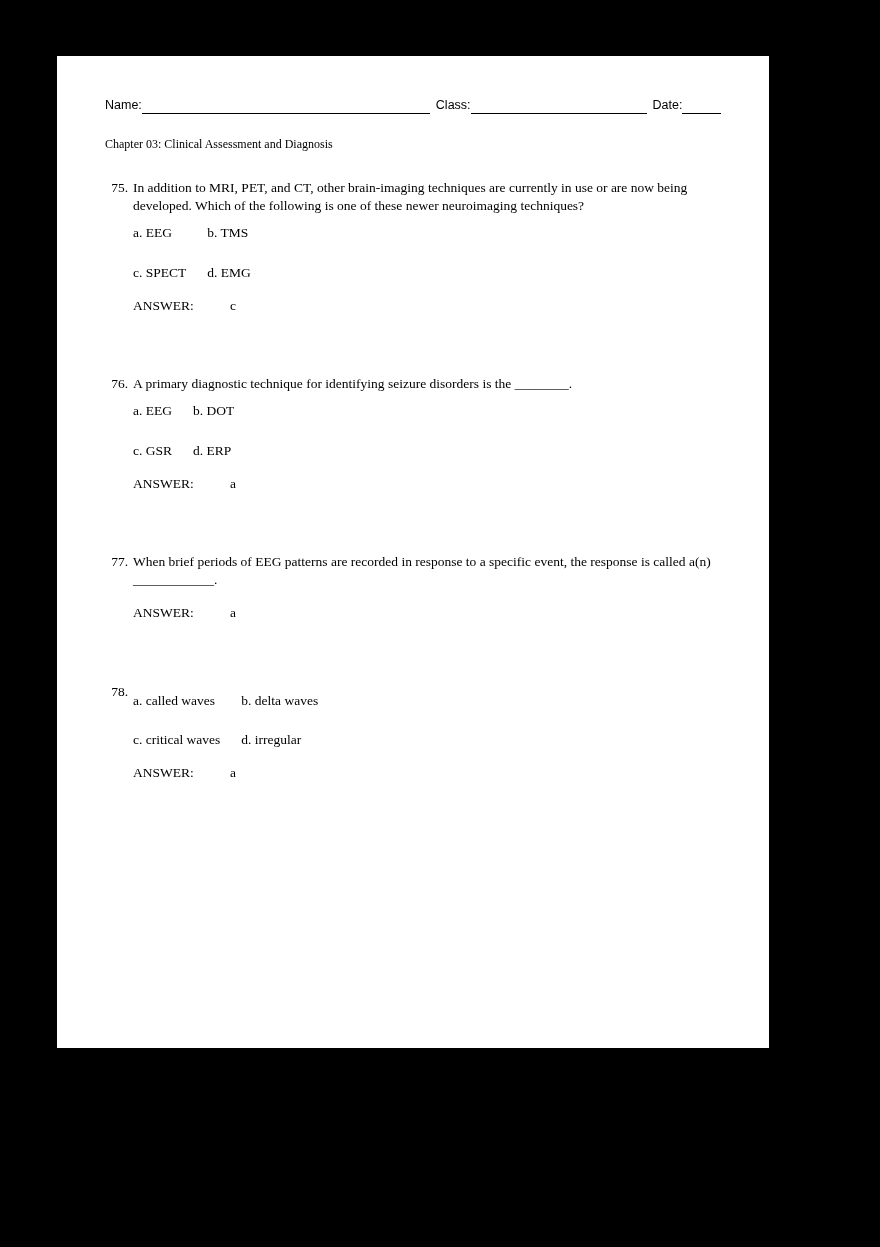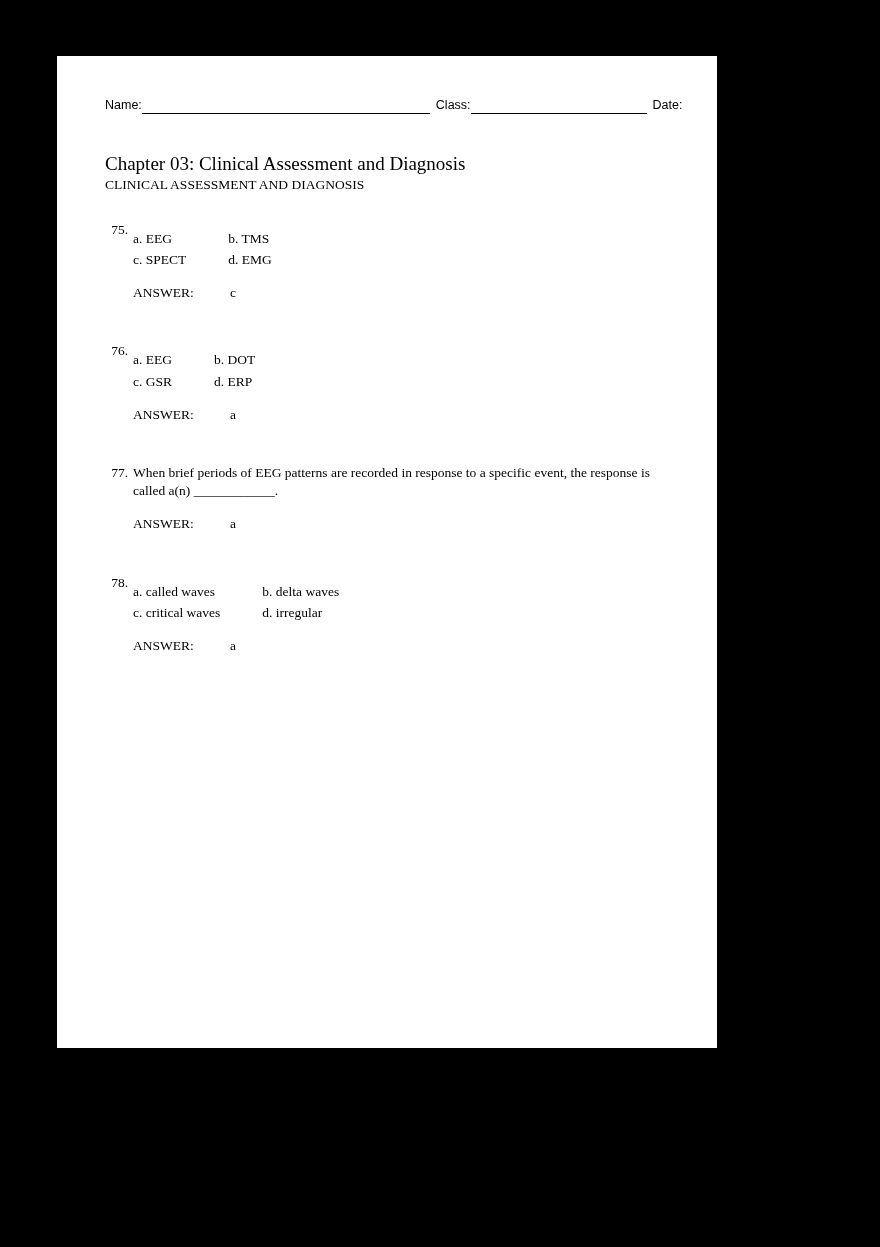--- a/index.html
+++ b/index.html
@@ -8,21 +8,21 @@
     background: #000;
     position: relative;
     font-family: "Liberation Serif", serif;
     color: #000;
     overflow: hidden;
   }
   .page {
     position: absolute;
     left: 57px;
     top: 56px;
-    width: 660px;
+    width: 712px;
     height: 992px;
     background: #fff;
     padding: 42px 48px 40px 48px;
   }
   
   .hdr-row {
     display: flex;
     align-items: flex-end;
     font-family: "Liberation Sans", sans-serif;
     font-size: 12.5px;
@@ -31,52 +31,53 @@
   .hdr-label { white-space: nowrap; padding-bottom: 1px; }
   .hdr-line {
     border-bottom: 1.6px solid #000;
     height: 15px;
   }
   .line-name  { flex: 0 0 288px; margin-right: 6px; }
   .line-class { flex: 0 0 176px; margin-right: 6px; }
   .line-date  { flex: 1 1 auto; }
 
   .doc-title {
-    margin-top: 38px;
-    font-size: 19px;
+    margin-top: 23px;
+    font-size: 12px;
     line-height: 1.25;
   }
   .doc-subtitle {
     font-size: 13.5px;
     line-height: 1.25;
     margin-top: 1px;
   }
 
   .questions { margin-top: 27px; }
   .question {
     display: flex;
-    margin-top: 40px;
+    margin-top: 60px;
     font-size: 13.5px;
     line-height: 1.35;
   }
   .question:first-child { margin-top: 0; justify-content: space-between; }
   .qnum {
     flex: 0 0 28px;
     text-align: right;
     padding-right: 5px;
   }
   .qbody { flex: 1 1 auto; max-width: 630px; }
   .qtext { }
   .options {
     margin-top: 9px;
     display: grid;
     grid-template-columns: max-content max-content;
     column-gap: 42px;
     row-gap: 3px;
     width: max-content;
+    gap: 21px;
   }
   .option { white-space: nowrap; }
   .answer-row {
     margin-top: 15px;
     display: flex;
   }
   .answer-label {
     flex: 0 0 97px;
   }
   .answer-value { font-style: normal; }
@@ -89,43 +90,44 @@
   <div class="hdr-row">
     <span class="hdr-label">Name:</span>
     <span class="hdr-line line-name"></span>
     <span class="hdr-label">Class:</span>
     <span class="hdr-line line-class"></span>
     <span class="hdr-label">Date:</span>
     <span class="hdr-line line-date"></span>
   </div>
 
   <div class="doc-title">Chapter 03: Clinical Assessment and Diagnosis</div>
-  <div class="doc-subtitle">CLINICAL ASSESSMENT AND DIAGNOSIS</div>
 
   <div class="questions">
 
     <div class="question">
       <div class="qnum">75.</div>
       <div class="qbody">
+        <div class="qtext">In addition to MRI, PET, and CT, other brain-imaging techniques are currently in use or are now being developed. Which of the following is one of these newer neuroimaging techniques?</div>
         <div class="options">
           <span class="option">a. EEG</span>
           <span class="option">b. TMS</span>
           <span class="option">c. SPECT</span>
           <span class="option">d. EMG</span>
         </div>
         <div class="answer-row">
           <span class="answer-label">ANSWER:</span>
           <span class="answer-value">c</span>
         </div>
       </div>
     </div>
 
     <div class="question">
       <div class="qnum">76.</div>
       <div class="qbody">
+        <div class="qtext">A primary diagnostic technique for identifying seizure disorders is the ________.</div>
         <div class="options">
           <span class="option">a. EEG</span>
           <span class="option">b. DOT</span>
           <span class="option">c. GSR</span>
           <span class="option">d. ERP</span>
         </div>
         <div class="answer-row">
           <span class="answer-label">ANSWER:</span>
           <span class="answer-value">a</span>
         </div>

